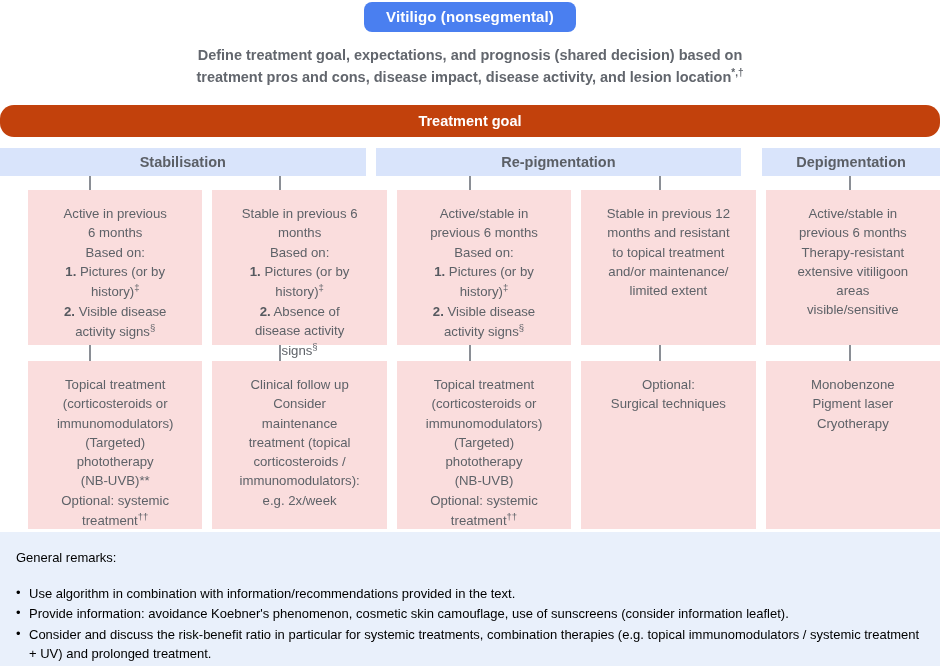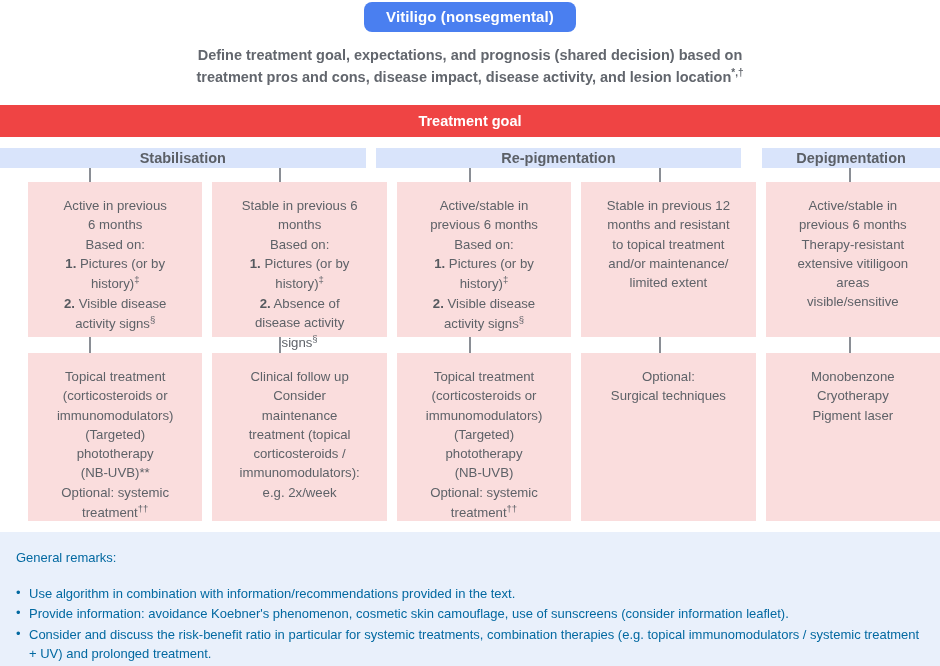--- a/index.html
+++ b/index.html
@@ -42,40 +42,41 @@
     line-height: 1.42;
     color: #62666d;
   }
   .intro sup { font-size: 10px; font-weight: bold; }
 
   
   .goal-banner {
     margin-top: 18px;
     width: 940px;
     height: 32px;
-    background: #ef4444;
+    background: #c2410c;
     color: #ffffff;
     font-size: 14.5px;
     font-weight: bold;
     display: flex;
     align-items: center;
     justify-content: center;
+    border-radius: 14px;
   }
 
   
   .grid { position: relative; width: 940px; }
 
   .headers {
     display: flex;
     margin-top: 11px;
     padding: 0 0 0 0;
   }
   .hdr {
     background: #d9e4fb;
-    height: 20px;
+    height: 28px;
     display: flex;
     align-items: center;
     justify-content: center;
     font-size: 14.5px;
     font-weight: bold;
     color: #5b5f66;
   }
   .hdr-stab  { width: 370px; margin-left: 0px; }
   .hdr-repig { width: 370px; margin-left: 10px; }
   .hdr-depig { width: 180px; margin-left: 21px; }
@@ -123,21 +124,21 @@
   .remarks {
     position: absolute;
     left: 0;
     bottom: 0;
     width: 940px;
     height: 134px;
     background: #e9f0fb;
     padding: 16px 18px 10px 16px;
     font-size: 13px;
     line-height: 1.5;
-    color: #0369a1;
+    color: #000000;
   }
   .remarks-title { margin-bottom: 16px; font-size: 13px; }
   .remarks ul { list-style: none; }
   .remarks li {
     position: relative;
     padding-left: 13px;
     margin-bottom: 1px;
   }
   .remarks li:before {
     content: "\2022";
@@ -281,22 +282,22 @@
           <div>(NB-UVB)</div>
           <div>Optional: systemic</div>
           <div>treatment<sup>††</sup></div>
         </div>
         <div class="box">
           <div>Optional:</div>
           <div>Surgical techniques</div>
         </div>
         <div class="box">
           <div>Monobenzone</div>
+          <div>Pigment laser</div>
           <div>Cryotherapy</div>
-          <div>Pigment laser</div>
         </div>
       </div>
 
   </div>
 
   <div class="remarks">
     <div class="remarks-title">General remarks:</div>
     <ul id="remarks-list">
         <li>Use algorithm in combination with information/recommendations provided in the text.</li>
         <li>Provide information: avoidance Koebner's phenomenon, cosmetic skin camouflage, use of sunscreens (consider information leaflet).</li>

